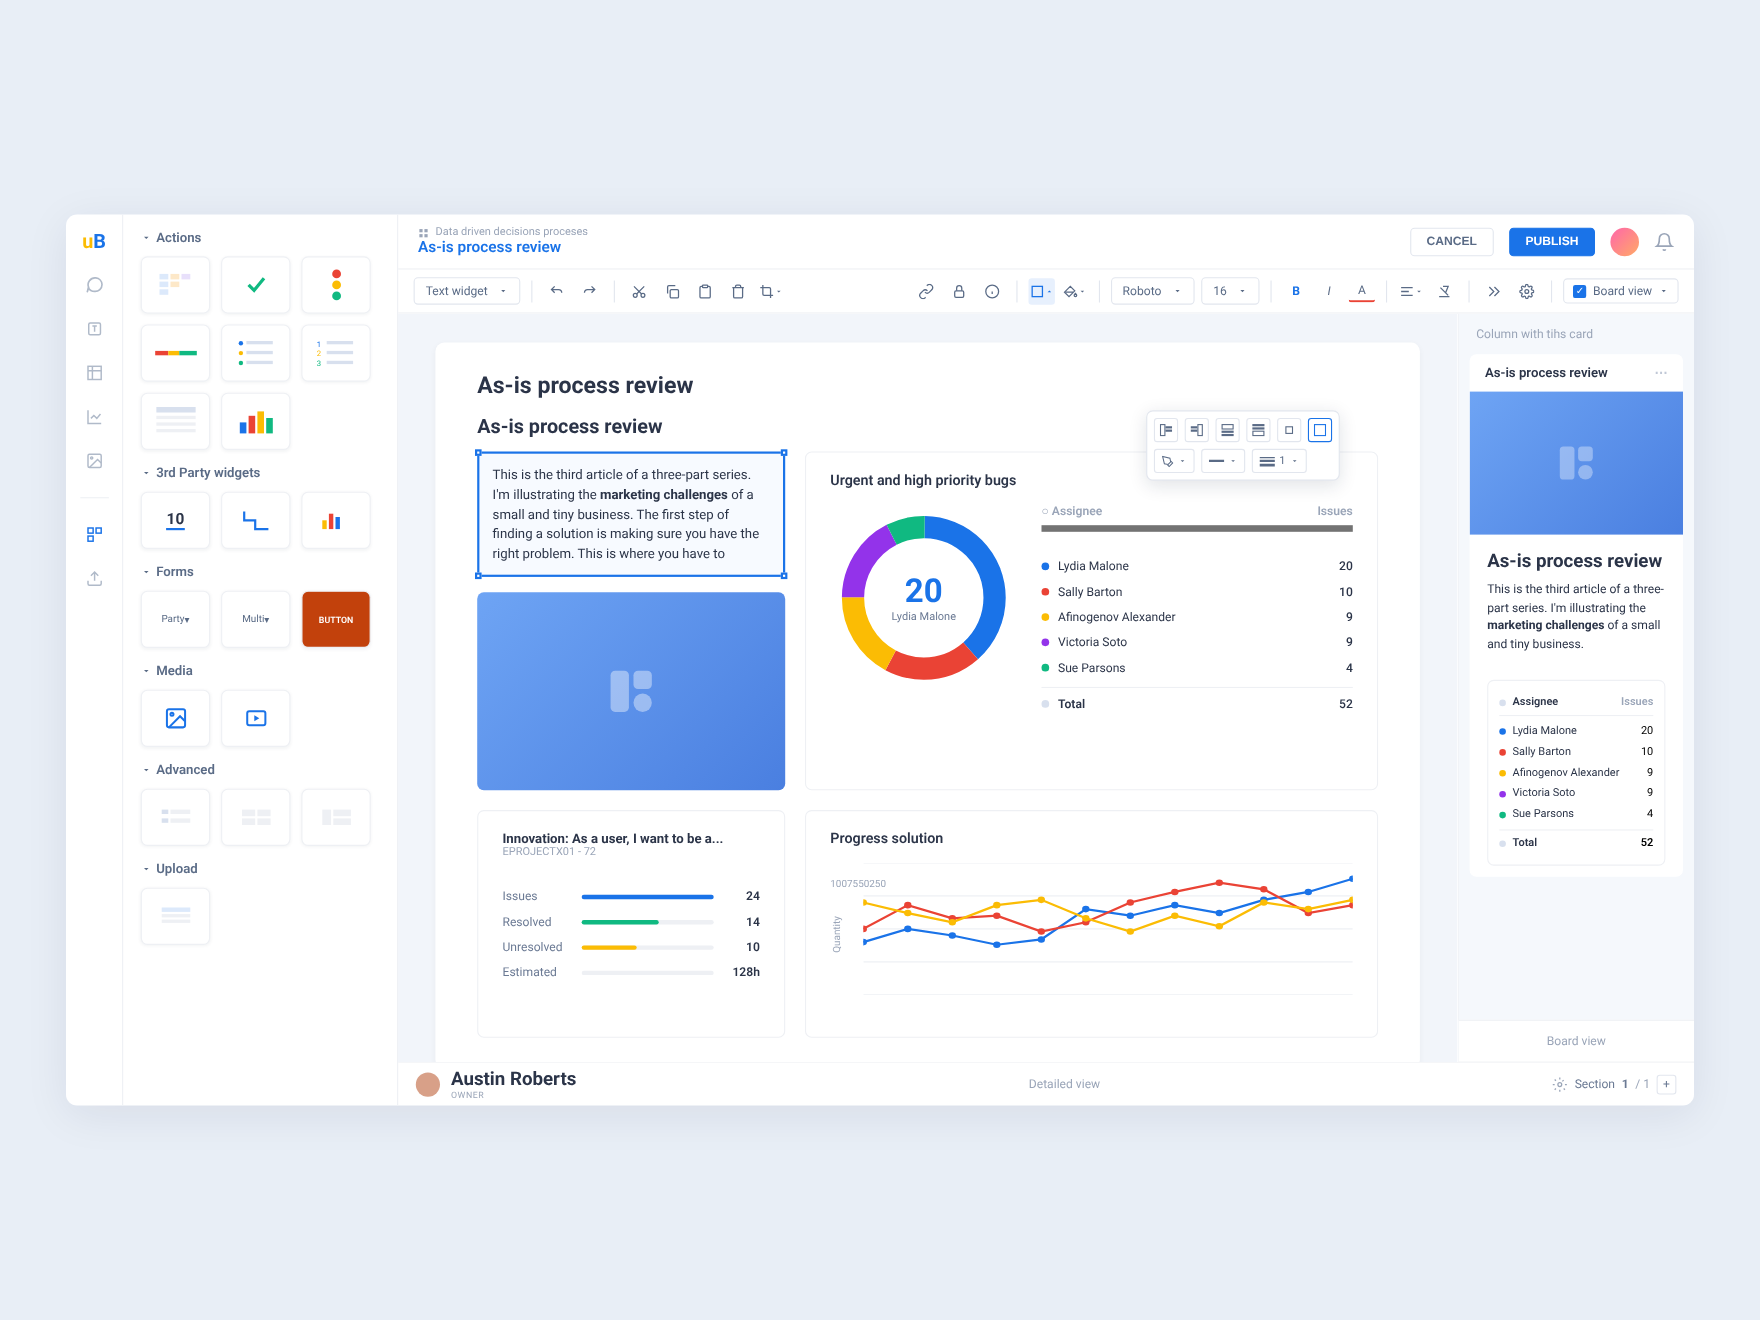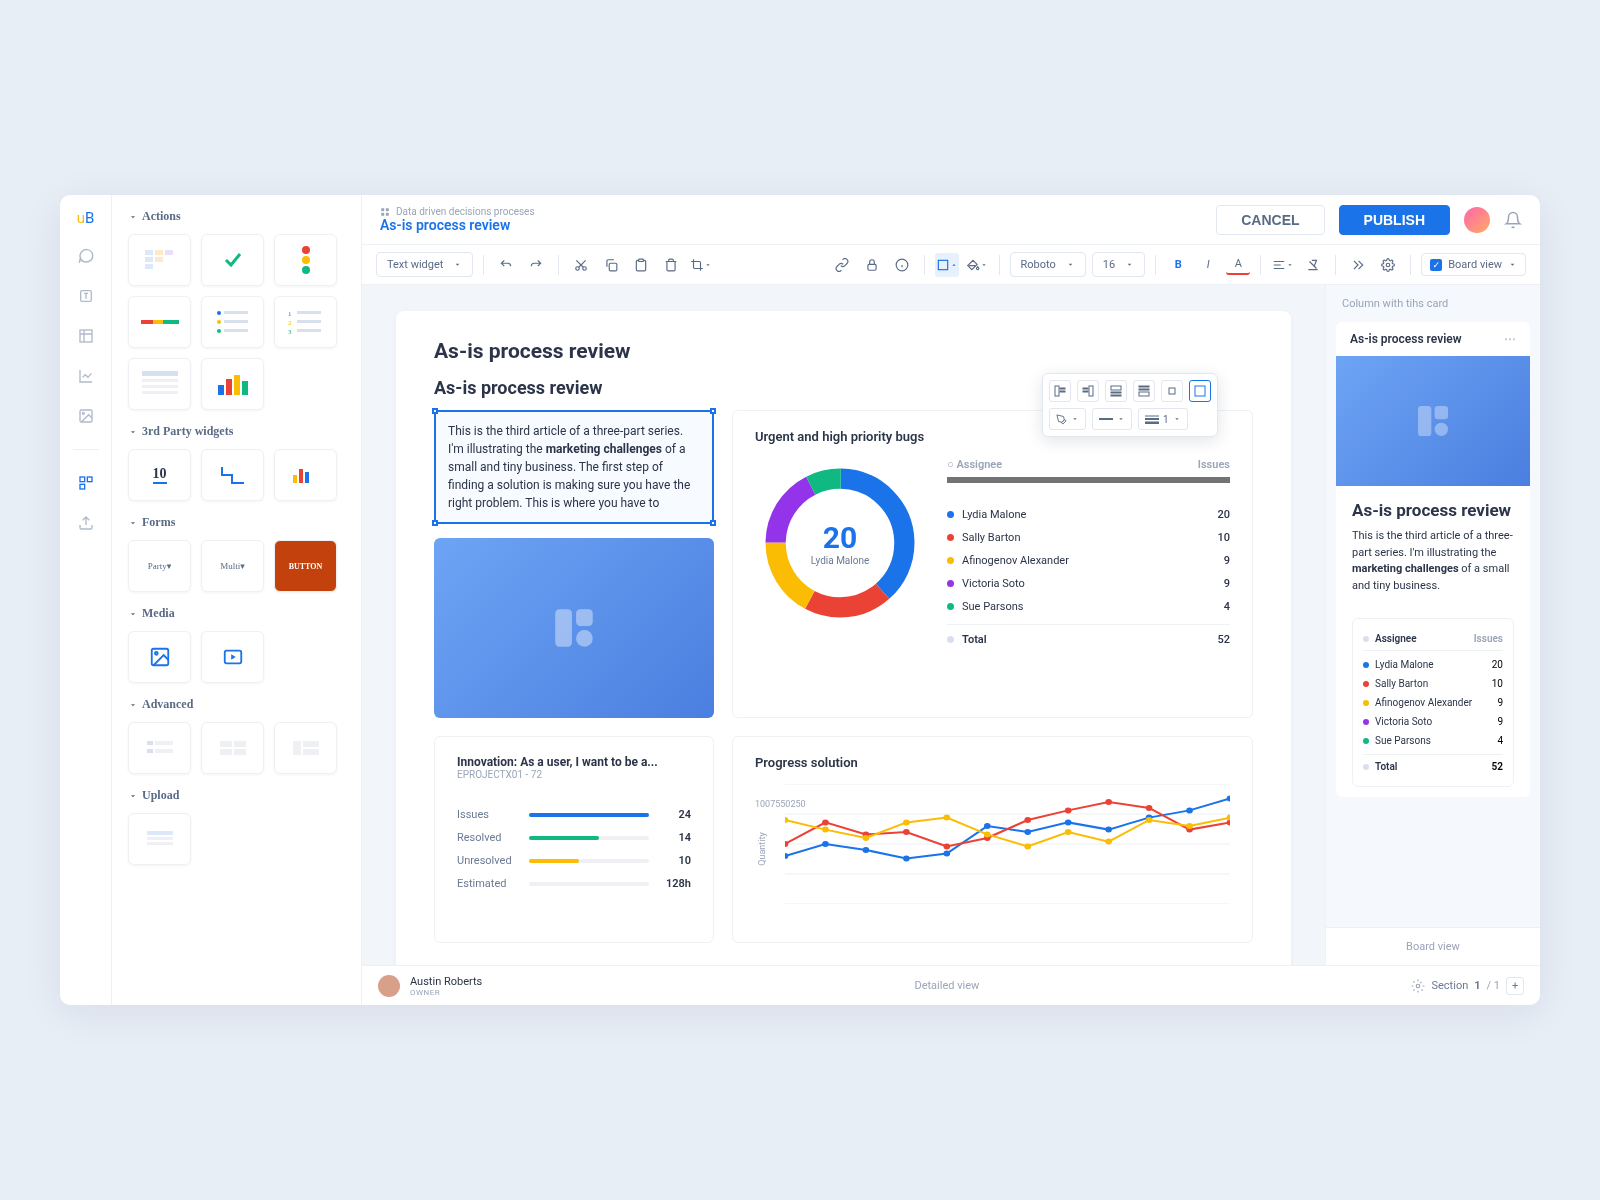--- a/index.html
+++ b/index.html
@@ -1,44 +1,44 @@
 <!DOCTYPE html>
 <html><head>
 <meta charset="utf-8">
 <style>
 * { margin:0; padding:0; box-sizing:border-box; }
 body { background:#e8eef6; font-family:-apple-system,BlinkMacSystemFont,"Segoe UI",Roboto,sans-serif; height:1200px; width:1600px; overflow:hidden; display:flex; align-items:center; justify-content:center; }
 .app { width:1480px; height:810px; background:#fff; border-radius:10px; box-shadow:0 8px 40px rgba(20,30,60,.08); display:flex; overflow:hidden; }
 
 
 .rail { width:52px; border-right:1px solid #eef0f4; display:flex; flex-direction:column; align-items:center; padding-top:14px; gap:18px; }
-.logo { font-weight:400; font-size:15px; }
+.logo { font-weight:700; font-size:18px; }
 .logo .u { color:#fbbc04; }
 .logo .b { color:#1a73e8; }
 .rail-icon { width:22px; height:22px; display:flex; align-items:center; justify-content:center; color:#b0bac9; cursor:pointer; }
 .rail-icon.active { color:#1a73e8; }
 .rail hr { width:26px; border:none; border-top:1px solid #eef0f4; margin:4px 0; }
 
 
-.panel { width:250px; border-right:1px solid #eef0f4; padding:14px 16px; overflow-y:auto;font-family:Liberation Serif, serif; }
+.panel { width:250px; border-right:1px solid #eef0f4; padding:14px 16px; overflow-y:auto; }
 .panel::-webkit-scrollbar{width:0}
 .panel-section { margin-bottom:14px; }
 .section-hd { display:flex; align-items:center; gap:4px; color:#5a6b86; font-size:12px; font-weight:600; margin-bottom:10px; cursor:pointer; }
 .section-hd svg{flex-shrink:0}
 .widget-grid { display:grid; grid-template-columns:repeat(3,63px); gap:10px; }
 .widget-card { width:63px; height:52px; border-radius:6px; background:#fff; border:1px solid #eef0f4; box-shadow:0 1px 3px rgba(20,30,60,.05); display:flex; align-items:center; justify-content:center; cursor:pointer; font-size:9px; color:#5a6b86; overflow:hidden; }
 .widget-card.small-btn{background:#c2410c;color:#fff;font-size:8px;font-weight:600}
 
 
 .main { flex:1; display:flex; flex-direction:column; }
 .topbar { height:50px; border-bottom:1px solid #eef0f4; display:flex; align-items:center; padding:0 18px; gap:14px; }
 .breadcrumb { font-size:10px; color:#9aa5b8; display:flex; align-items:center; gap:6px; }
 .pagetitle { font-size:14px; font-weight:600; color:#1a73e8; }
 .topbar .sp{flex:1}
-.btn { padding:6px 24px; border-radius:4px; font-size:14px; font-weight:600; cursor:pointer; border:1px solid #e2e6ee; background:#fff; color:#5a6b86; }
+.btn { padding:6px 14px; border-radius:4px; font-size:11px; font-weight:600; cursor:pointer; border:1px solid #e2e6ee; background:#fff; color:#5a6b86; }
 .btn.primary { background:#1a73e8; color:#fff; border-color:#1a73e8; }
 .avatar { width:26px; height:26px; border-radius:50%; background:linear-gradient(135deg,#f6a,#fa6); }
 .bell { color:#9aa5b8; cursor:pointer; }
 
 
 .toolbar { height:40px; border-bottom:1px solid #eef0f4; display:flex; align-items:center; padding:0 14px; gap:6px; font-size:11px; color:#5a6b86; }
 .dd { display:flex; align-items:center; gap:10px; padding:5px 10px; border:1px solid #e2e6ee; border-radius:4px; cursor:pointer; background:#fff; white-space:nowrap; }
 .tbtn { width:24px; height:24px; display:flex; align-items:center; justify-content:center; border-radius:3px; cursor:pointer; color:#5a6b86; }
 .tbtn.active{background:#e7f0fd;color:#1a73e8}
 .tbtn.bold{font-weight:700;color:#1a73e8}
@@ -89,21 +89,21 @@
 .stat-row .lbl{width:62px;color:#6b7a94}
 .stat-row .bar{flex:1;height:4px;background:#eef0f4;border-radius:2px;position:relative}
 .stat-row .bar i{position:absolute;left:0;top:0;bottom:0;border-radius:2px}
 .stat-row .v{width:32px;text-align:right;color:#2b3448;font-weight:600}
 .line-chart{height:140px;position:relative}
 .y-axis{position:absolute;left:0;top:15px;bottom:20px;width:26px;display:flex;flex-direction:row;justify-content:space-between;font-size:9px;color:#9aa5b8;text-align:right;padding-right:6px}
 
 
 .footer { height:40px; border-top:1px solid #eef0f4; display:flex; align-items:center; padding:0 16px; gap:10px; font-size:11px; color:#6b7a94; }
 .footer .av{width:22px;height:22px;border-radius:50%;background:#d8a088}
-.footer .who .nm{font-weight:400;color:#2b3448;font-size:11px}
+.footer .who .nm{font-weight:700;color:#2b3448;font-size:17px}
 .footer .who .rl{font-size:8px;letter-spacing:.5px;color:#9aa5b8}
 .footer .sp{flex:1;text-align:center;color:#9aa5b8;font-size:11px}
 .footer .section{display:flex;align-items:center;gap:6px}
 .footer .plus{width:18px;height:18px;border:1px solid #e2e6ee;border-radius:3px;display:flex;align-items:center;justify-content:center;cursor:pointer}
 
 
 .rightcol { width:215px; border-left:1px solid #eef0f4; background:#f5f8fc; display:flex; flex-direction:column; }
 .rightcol-hd{font-size:11px;color:#9aa5b8;padding:12px 16px}
 .rcard{background:#fff;margin:0 10px;border-radius:6px;overflow:hidden}
 .rcard-hd{display:flex;justify-content:space-between;align-items:center;padding:10px 14px;font-size:12px;font-weight:600;color:#2b3448}

